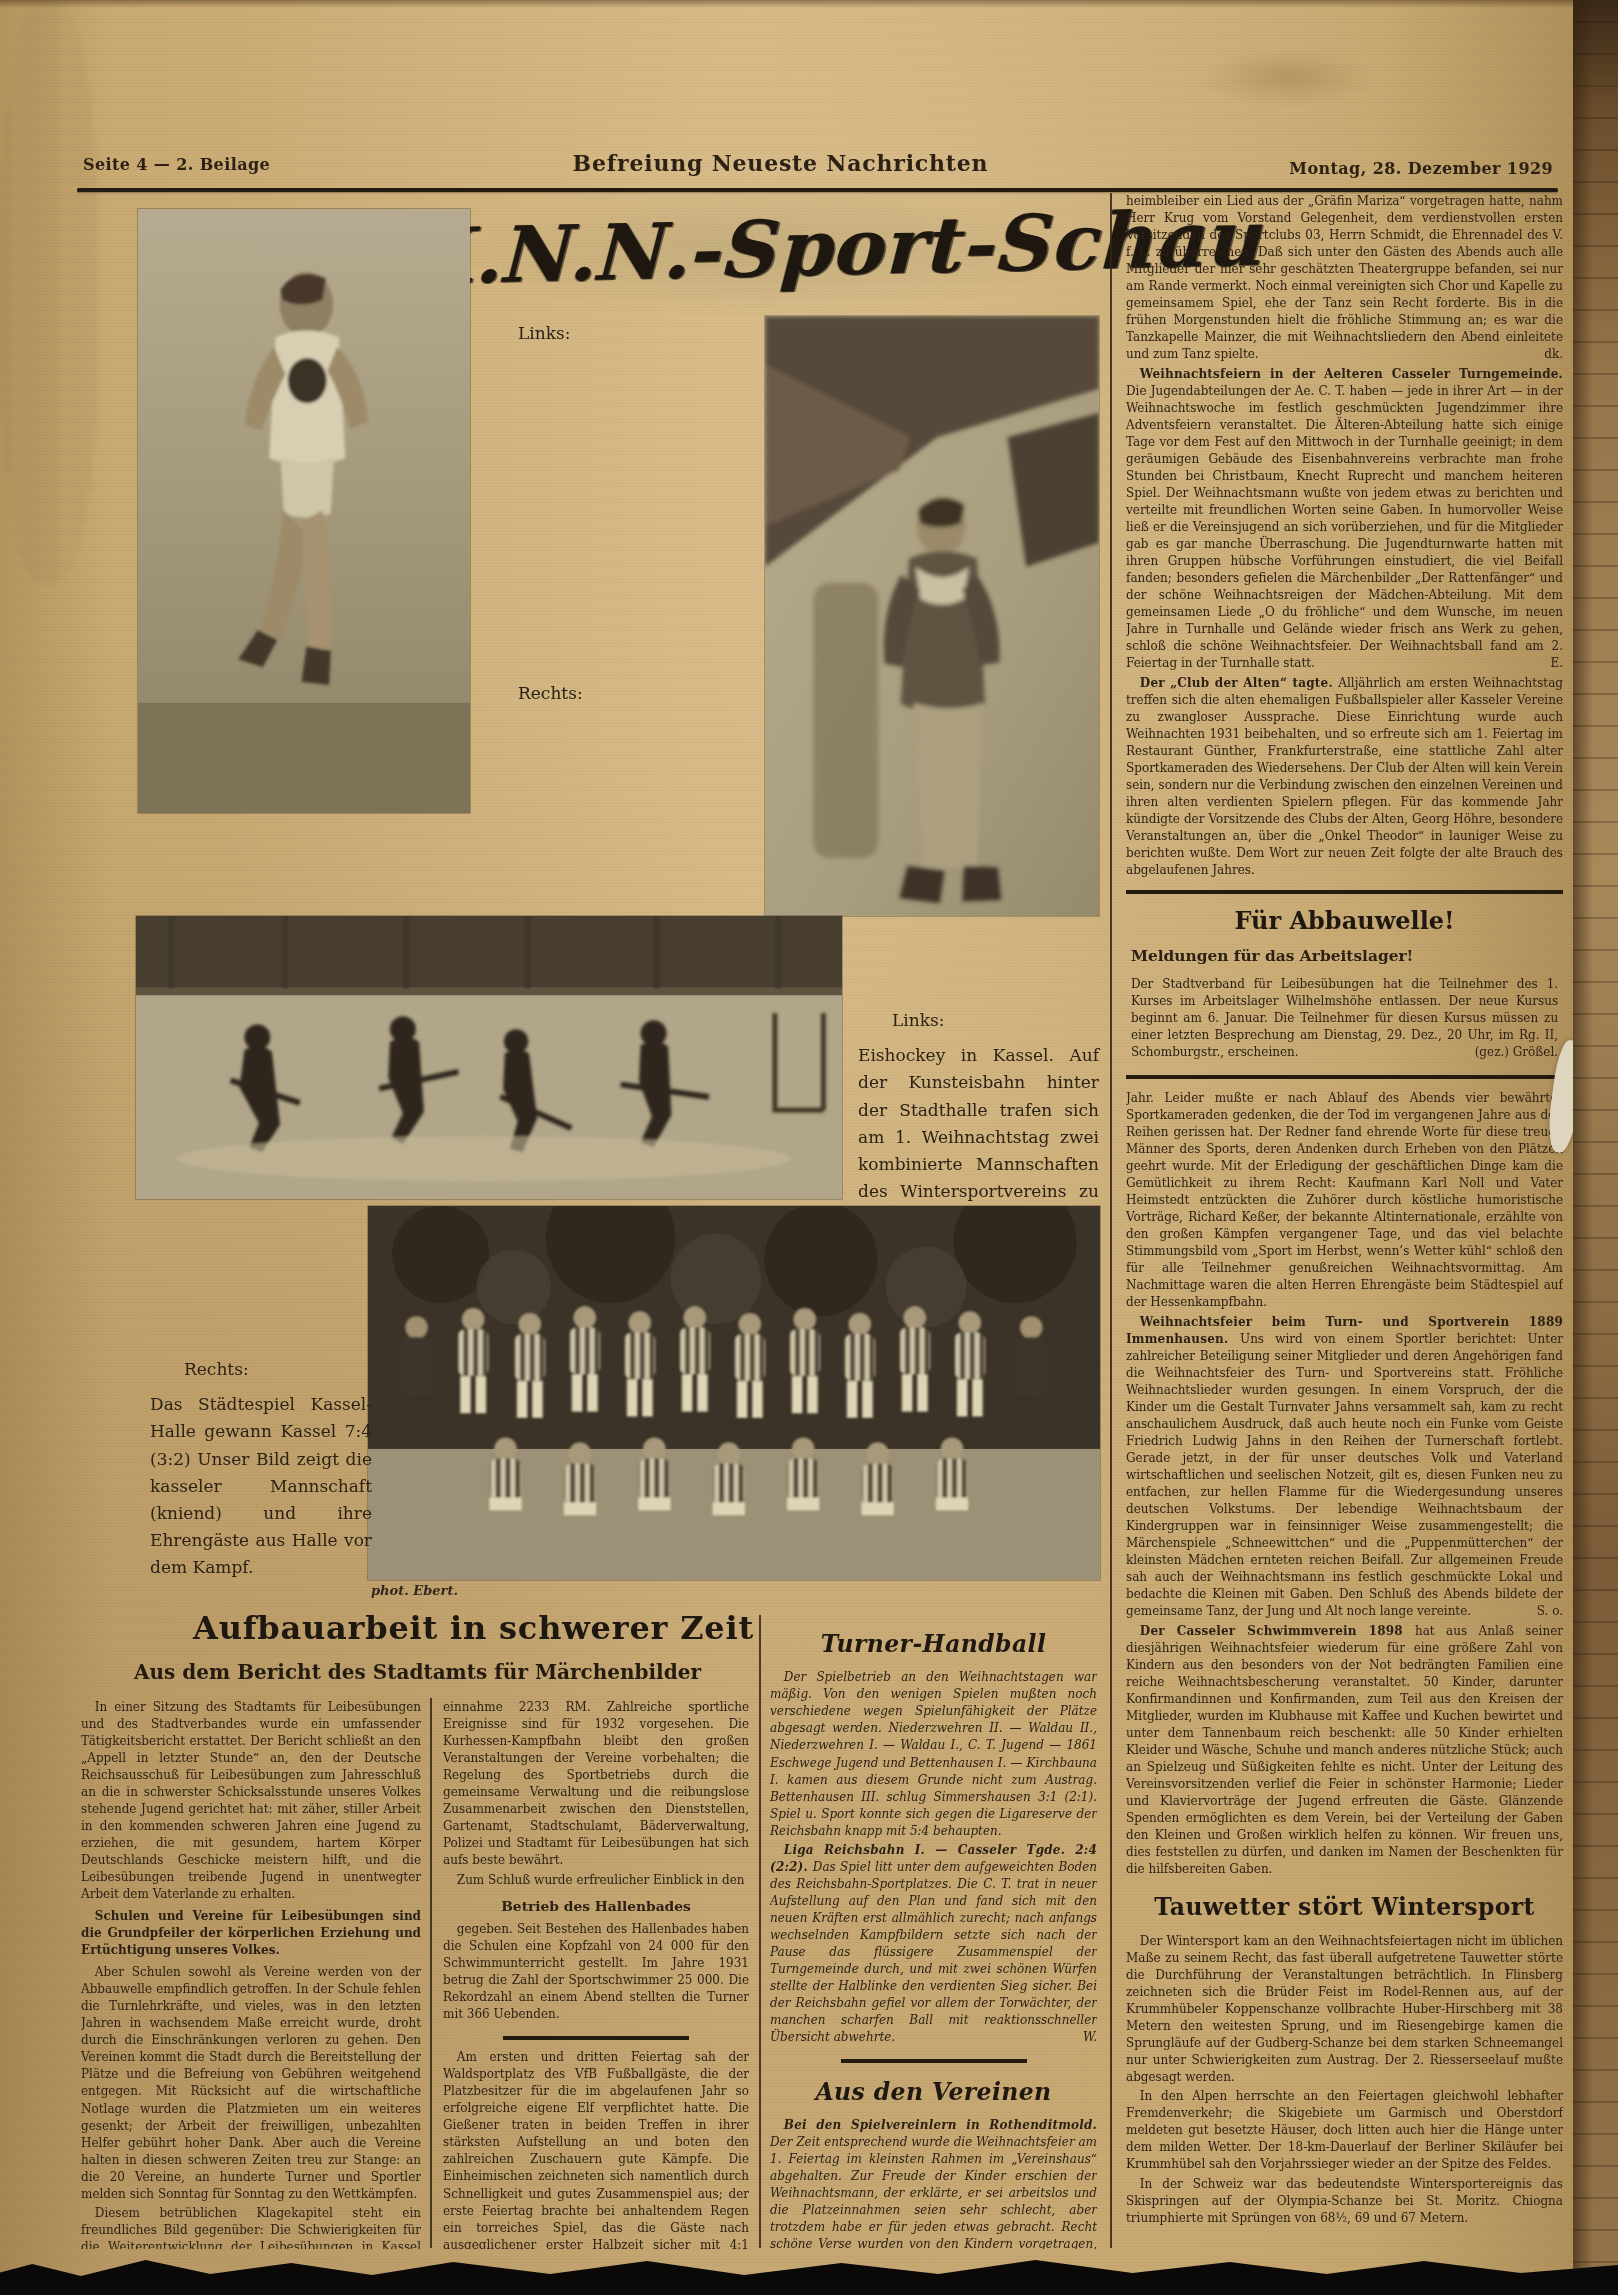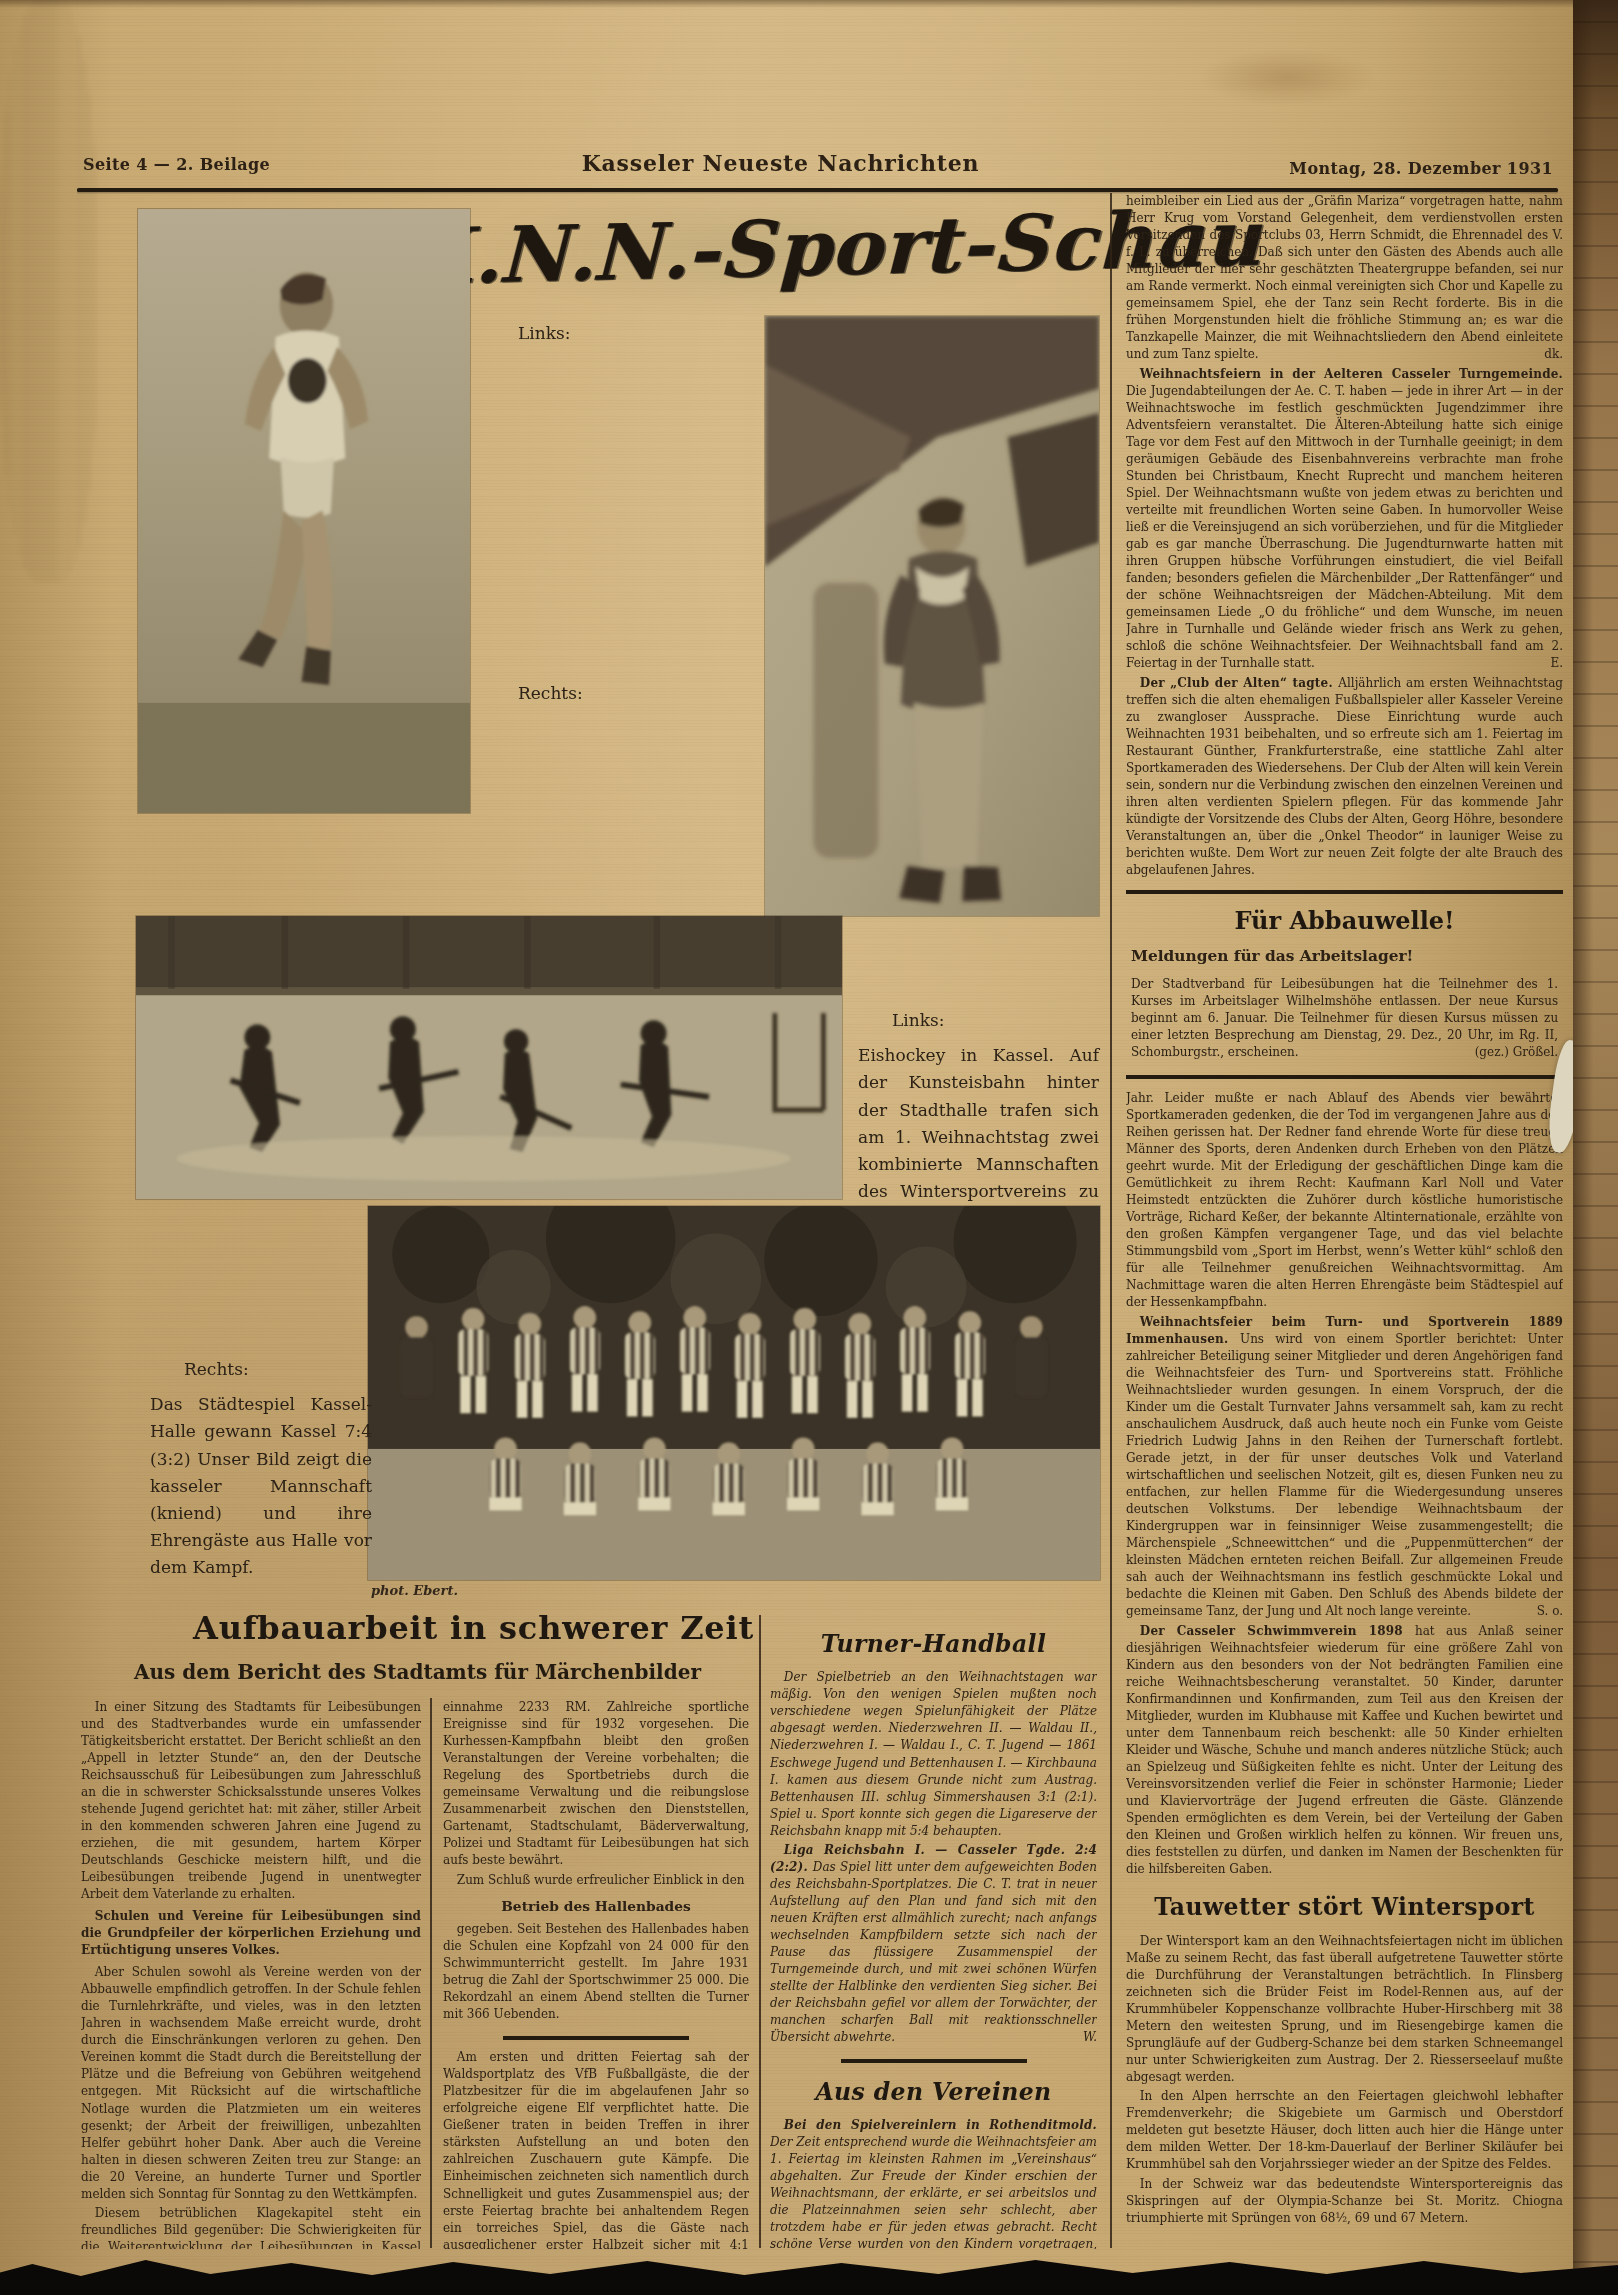--- a/index.html
+++ b/index.html
@@ -75,22 +75,22 @@
 <body>
 
 <div class="page">
 
   <div class="top-edge"></div>
   <div class="mottle-topleft"></div>
   <div class="ghost" style="left:453px;top:186px;width:615px;height:129px;"></div>
   <div class="stain" style="left:1198px;top:49px;width:178px;height:57px;background:radial-gradient(closest-side,rgba(120,85,35,.25),transparent);"></div>
 
   <div class="hdr-left">Seite 4 — 2. Beilage</div>
-  <div class="hdr-center">Kasseler Neueste Nachrichten</div>
-  <div class="hdr-right">Montag, 28. Dezember 1931</div>
+  <div class="hdr-center">Befreiung Neueste Nachrichten</div>
+  <div class="hdr-right">Montag, 28. Dezember 1929</div>
   <div class="hdr-rule"></div>
 
   <div class="knn">K.N.N.-Sport-Schau</div>
 
   <div class="photo" style="left:138px;top:209px;width:332px;height:604px;">
     <svg viewBox="0 0 410 746" preserveAspectRatio="none">
       <defs>
         <linearGradient id="rbg" x1="0" y1="0" x2="0" y2="1">
           <stop offset="0" stop-color="#b6ab90"></stop>
             <stop offset=".45" stop-color="#a59a7c"></stop>

